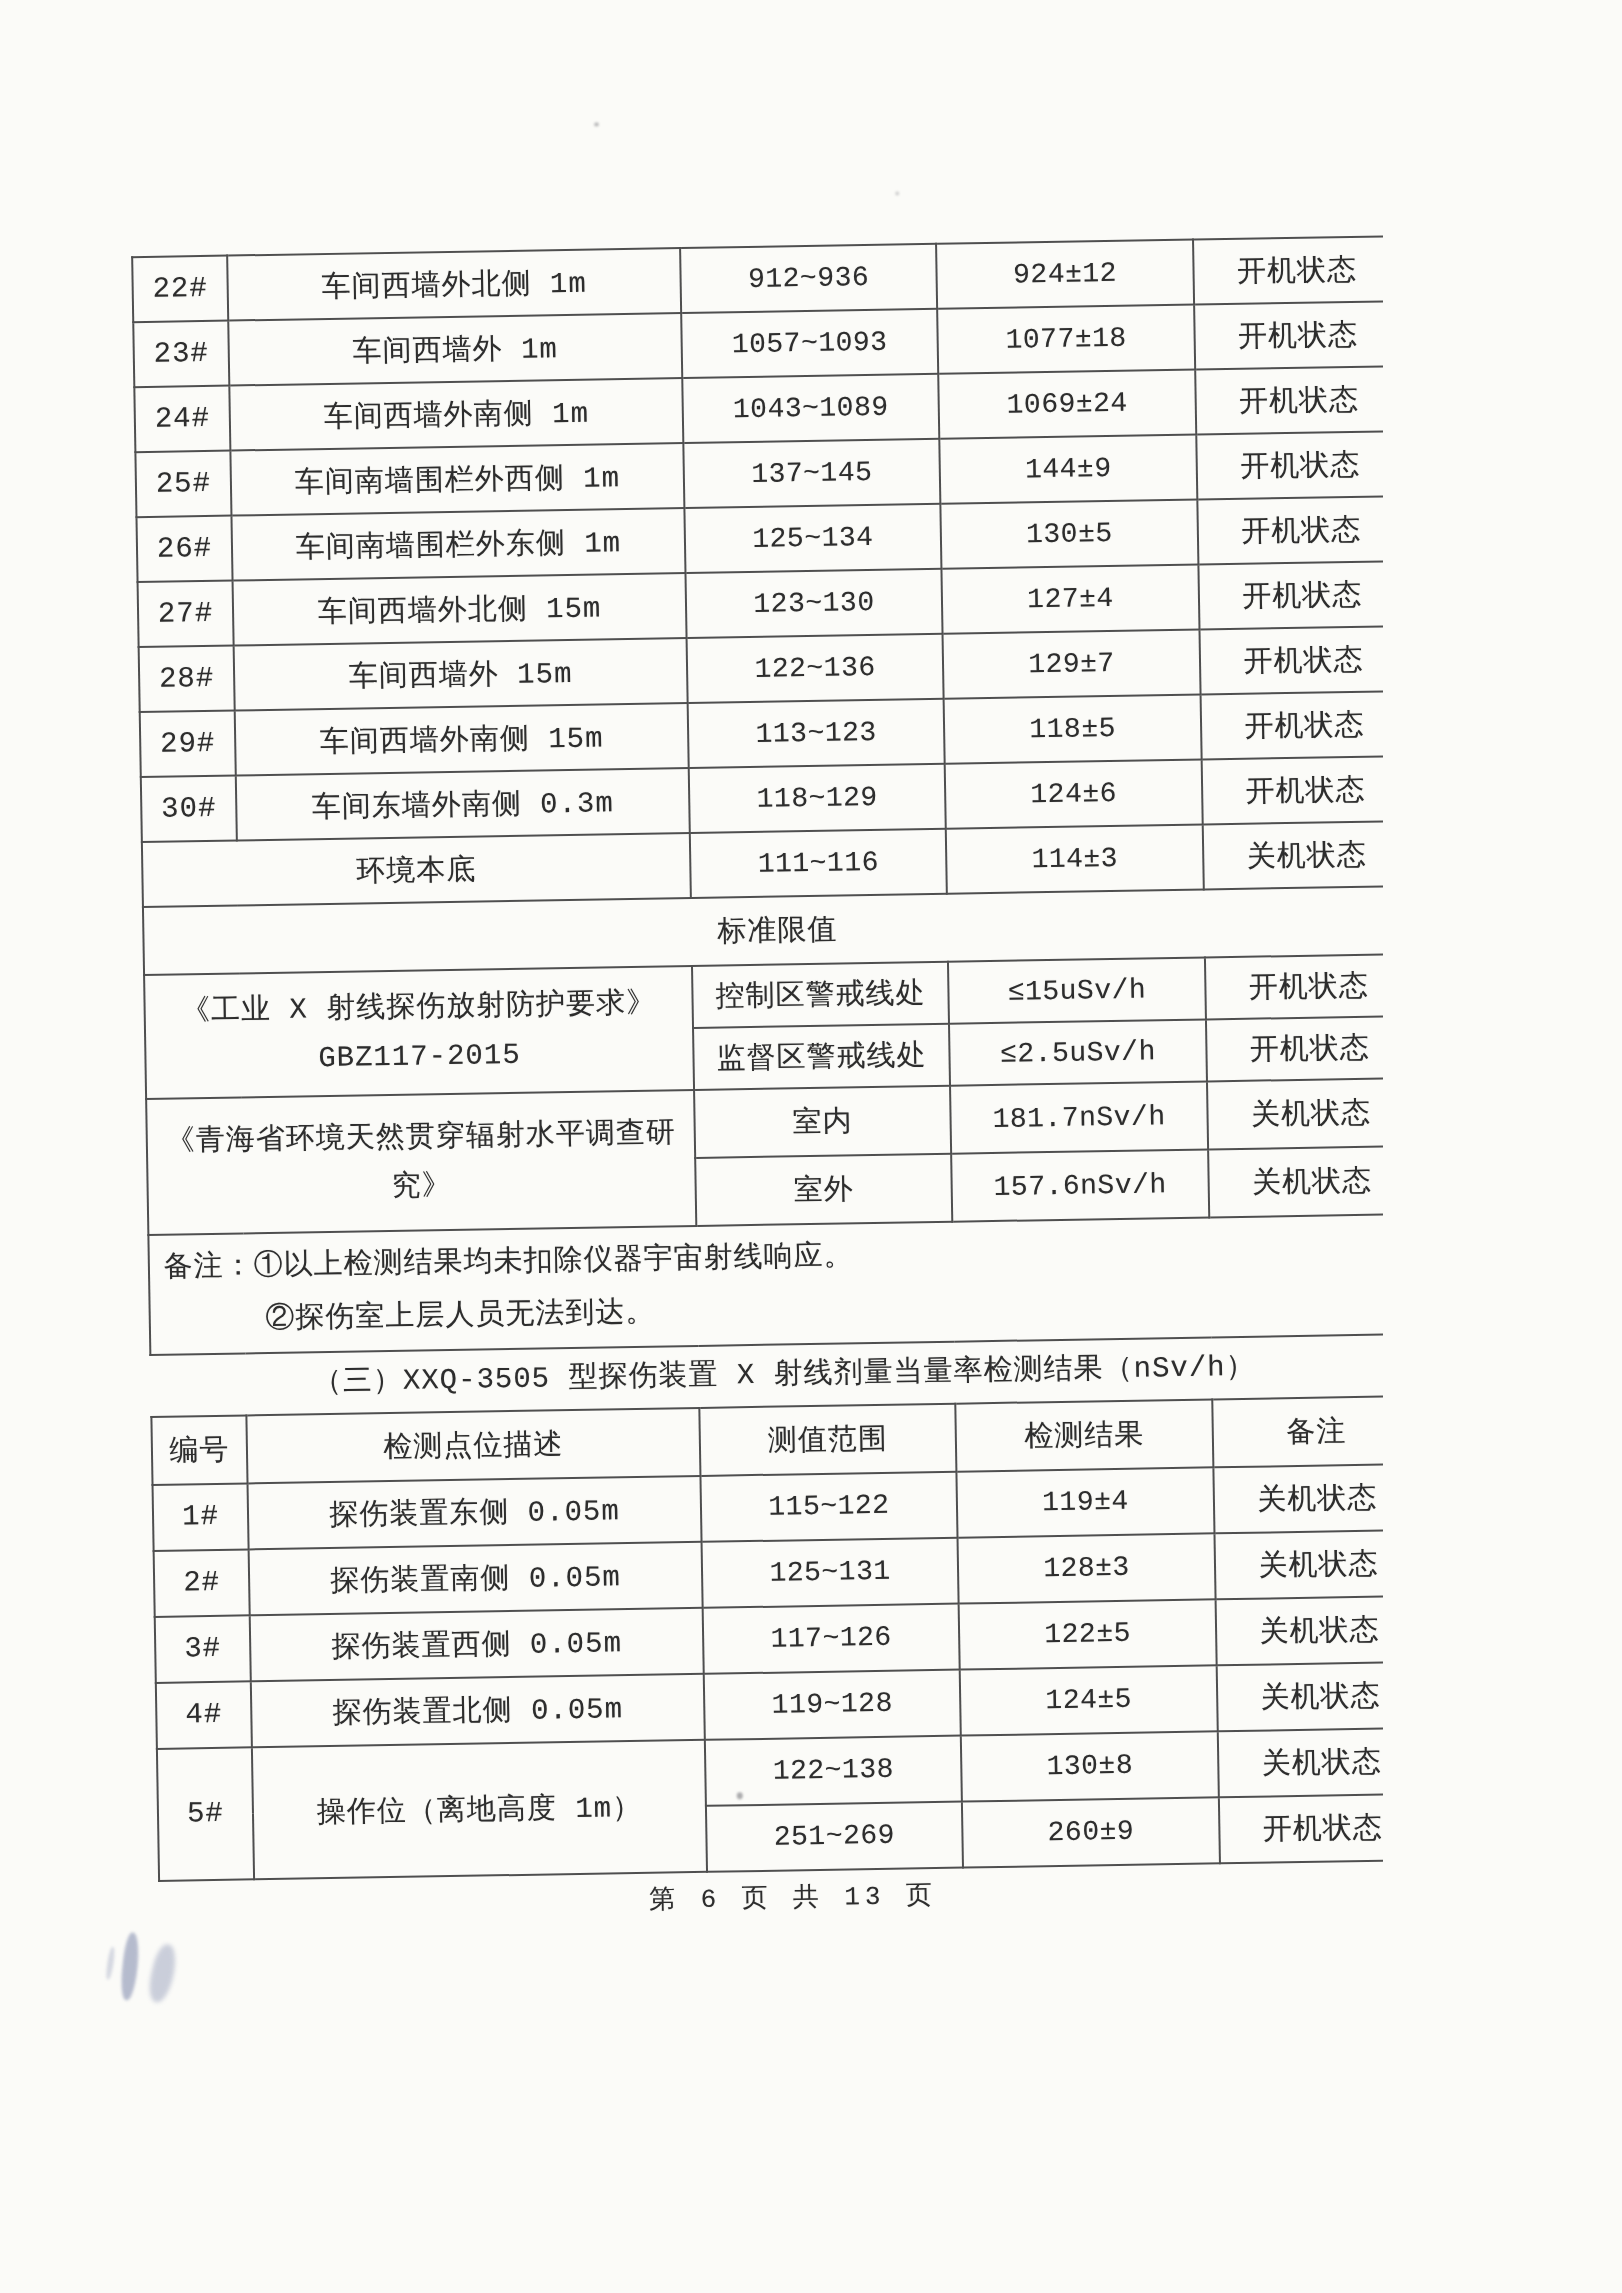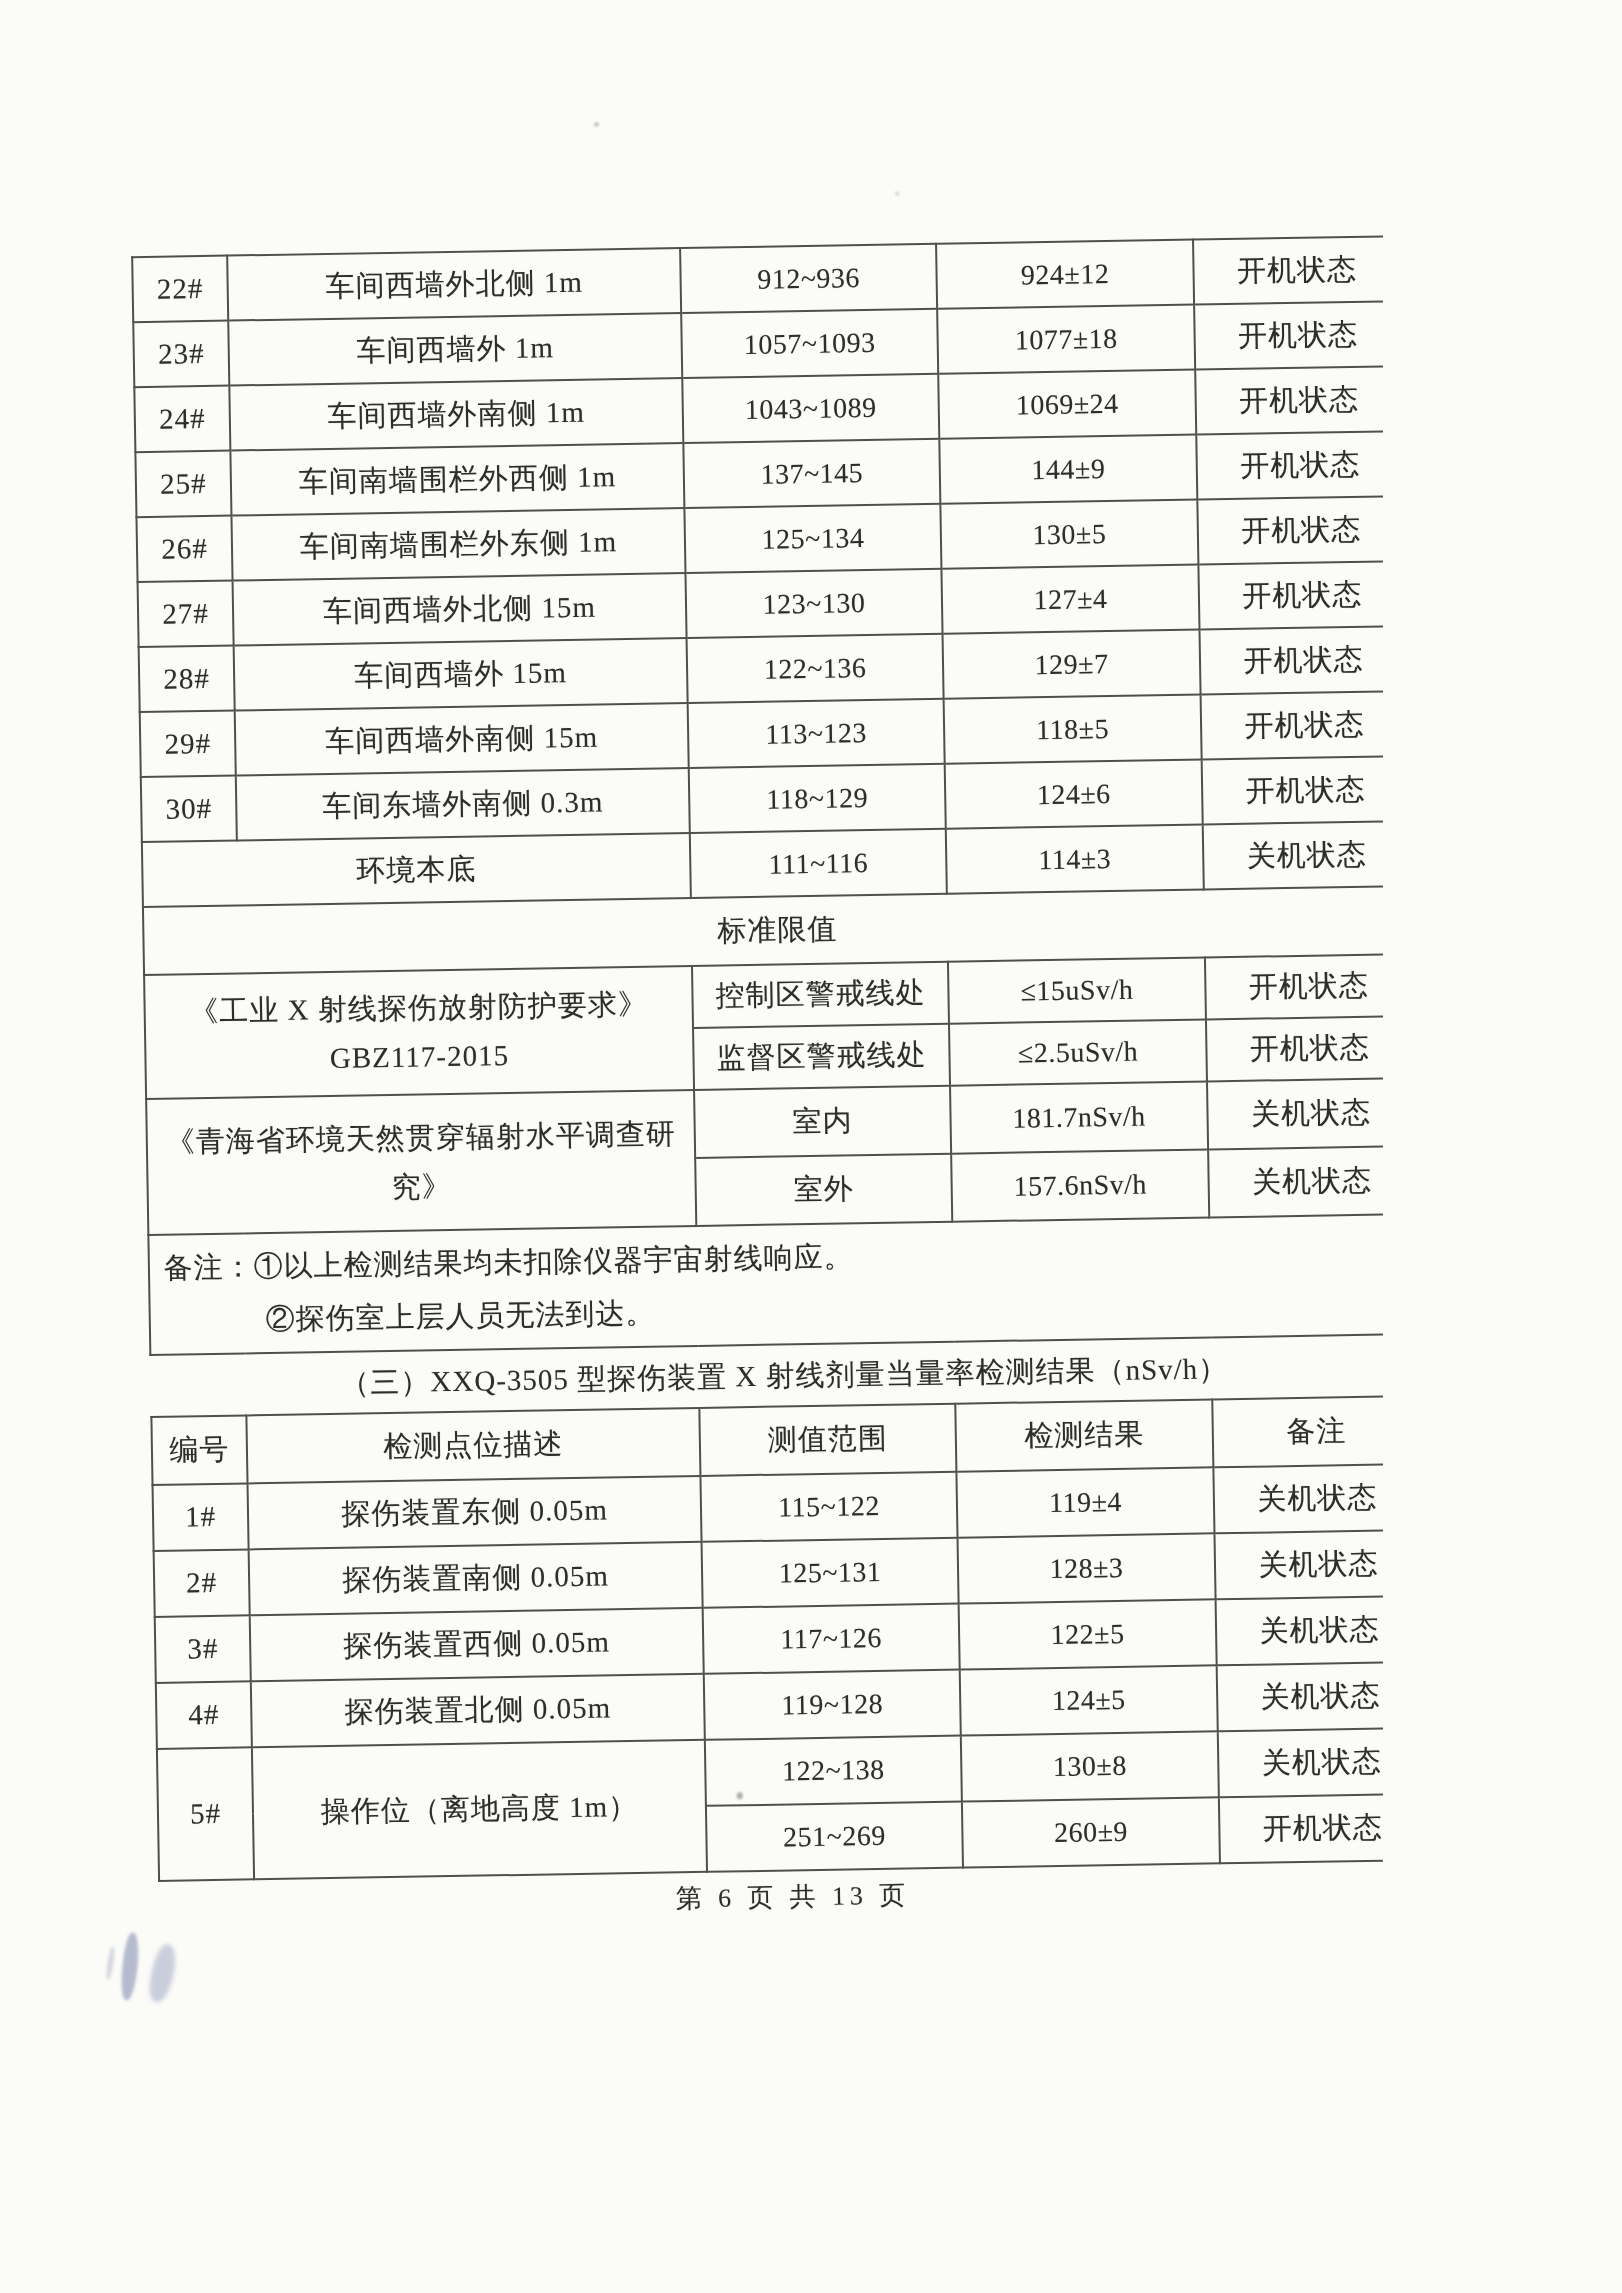--- a/index.html
+++ b/index.html
@@ -11,21 +11,21 @@
   html,body{
     margin:0;padding:0;
     width:1623px;height:2294px;
     overflow:hidden;
     background:var(--paper);
   }
   .page{
     position:relative;
     width:1383px;height:2294px;
     background:var(--paper);
-    font-family:Liberation Serif, serif;
+    font-family:Liberation Mono, monospace;
     color:var(--ink);
     overflow:hidden;
   }
   .tilt{
     position:absolute;
     left:0;top:0;right:0;bottom:0;
     transform:rotate(-0.95deg);
     transform-origin:50% 50%;
   }
   .content{

